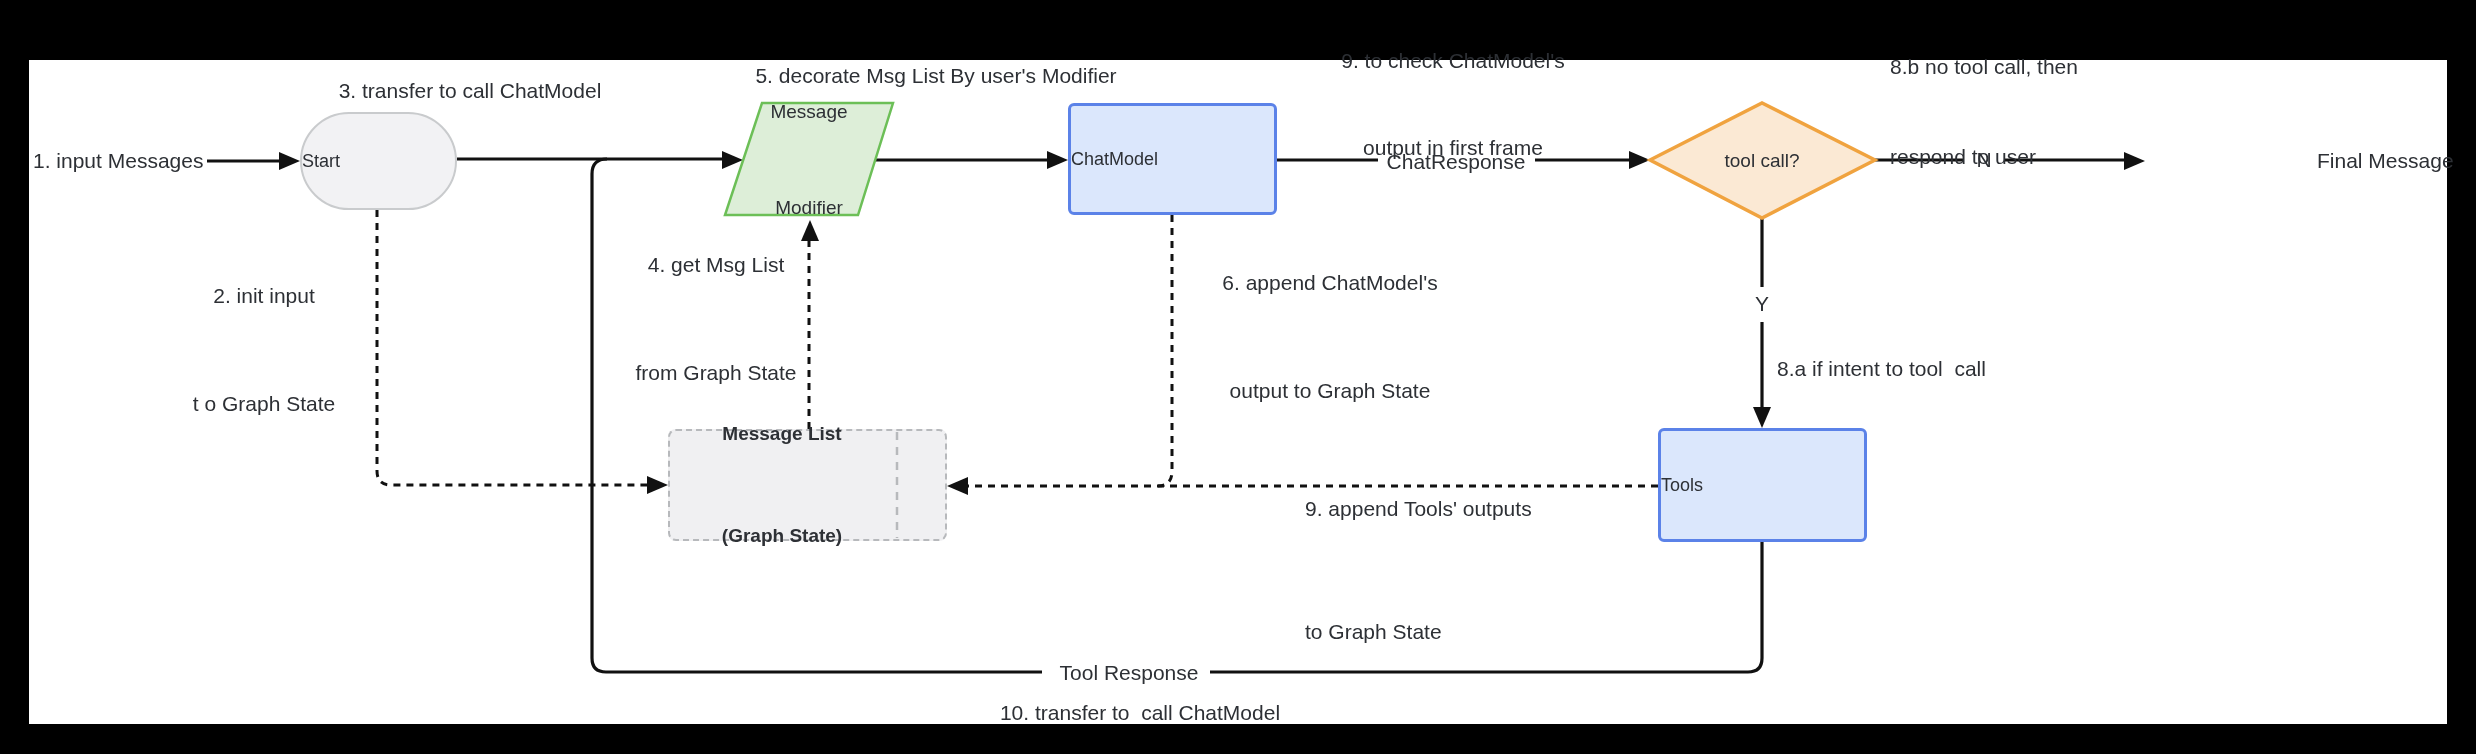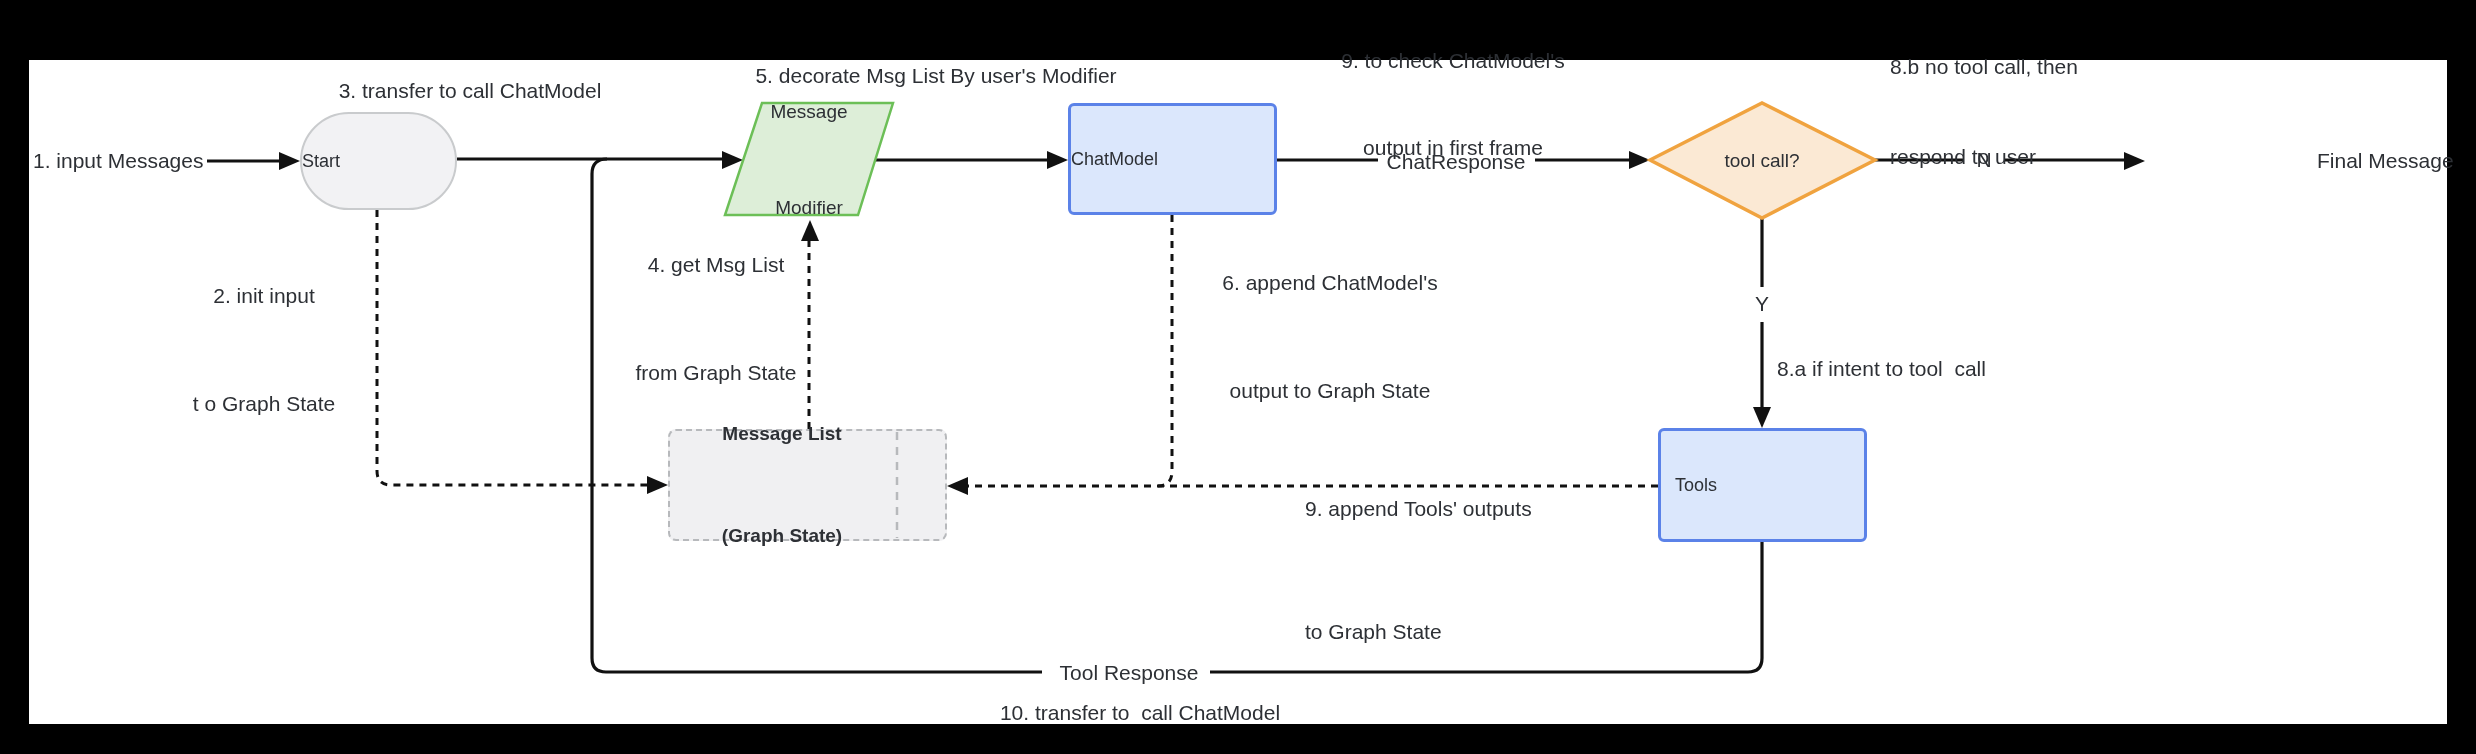--- a/index.html
+++ b/index.html
@@ -119,21 +119,21 @@
   <div class="node node-dashed" style="left:668px;top:429px;width:279px;height:112px;">
   </div>
   <svg class="shape-svg" style="left:668px;top:429px;" width="279" height="112" viewBox="0 0 279 112">
     <line class="ml-divider" x1="229" y1="3" x2="229" y2="109"></line>
   </svg>
   <div class="shape-label" style="left:782px;top:485px;line-height:34px;font-weight:bold;">
     <span>Message List</span>
     <span>(Graph State)</span>
   </div>
 
-  <div class="node node-blue" style="left:1658px;top:428px;width:209px;height:114px;padding-left:14px;">
+  <div class="node node-blue" style="left:1658px;top:428px;width:209px;height:114px;">
     <span>Tools</span>
   </div>
 
   <div class="label lbl-left" style="left:33px;top:161px;">1. input Messages</div>
 
   <div class="label lbl-center" style="left:470px;top:91px;">3. transfer to call ChatModel</div>
 
   <div class="label lbl-center" style="left:936px;top:76px;">5. decorate Msg List By user's Modifier</div>
 
   <div class="label lbl-center" style="left:1453px;top:104px;line-height:29px;">

